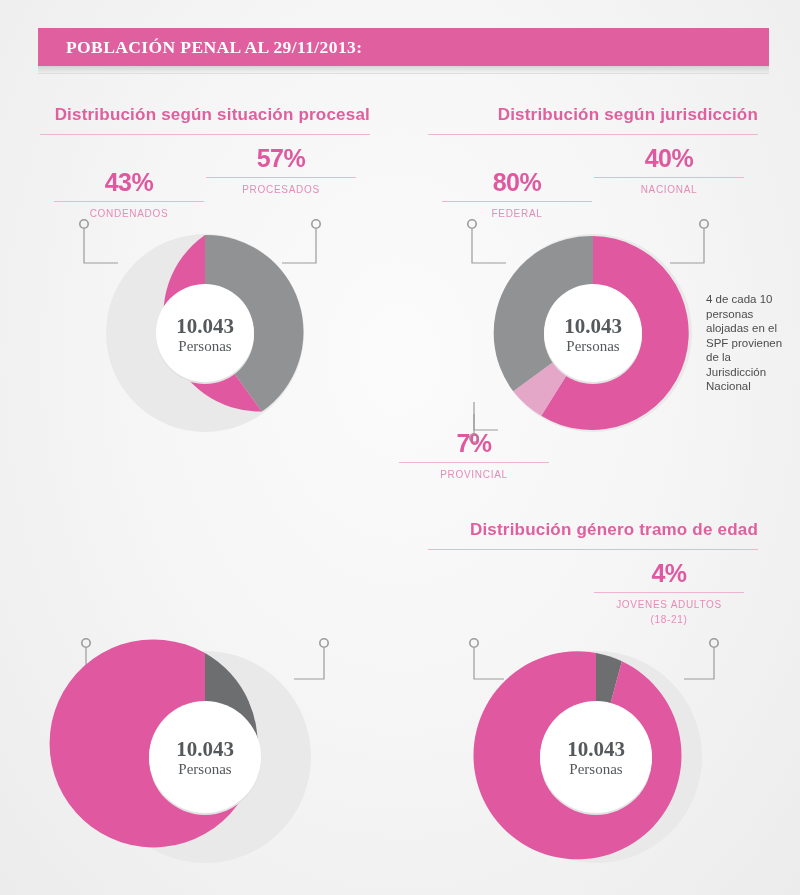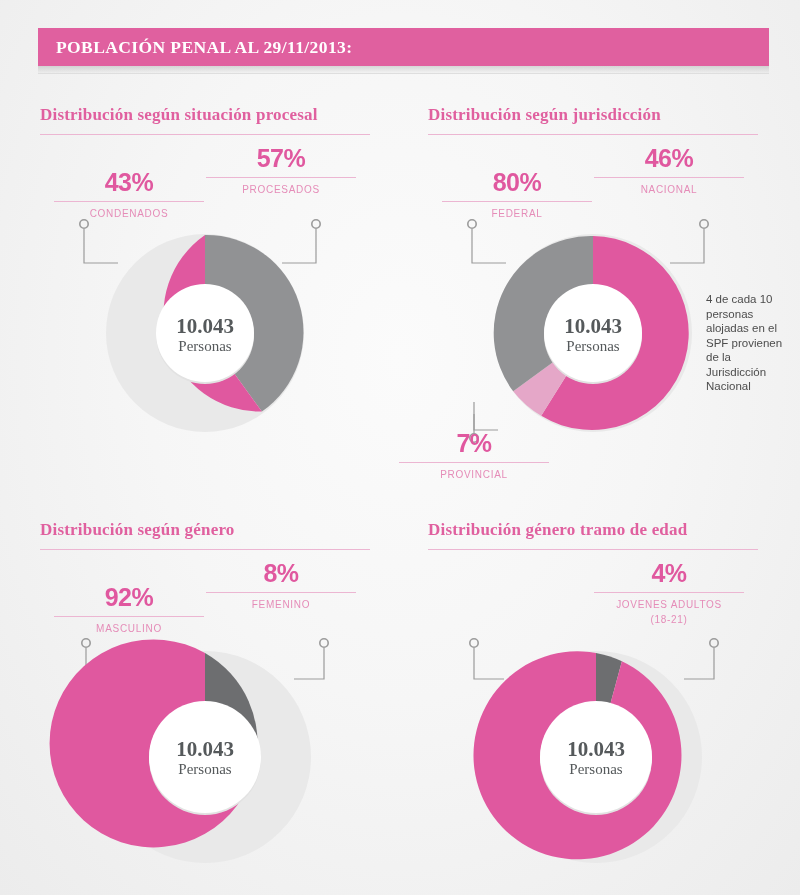--- a/index.html
+++ b/index.html
@@ -14,21 +14,21 @@
     position:absolute;inset:0;
     background:
       radial-gradient(ellipse at 50% 40%, #fbfbfb 0%, #f6f6f6 45%, #ececec 100%);
   }
 
   
   .header-bar{
     position:absolute;left:38px;top:28px;width:731px;height:38px;
     background:#e0609f;
     box-sizing:border-box;
-    display:flex;align-items:center;
+    display:flex;align-items:center;padding-left:10px;
   }
   .header-title{
     color:#ffffff;
     font-family:"Liberation Serif", serif;
     font-weight:bold;
     font-size:17.5px;
     letter-spacing:.4px;
     padding-left:18px;
     white-space:nowrap;
   }
@@ -37,23 +37,23 @@
     background:linear-gradient(to bottom, rgba(0,0,0,.13), rgba(0,0,0,0));
   }
   .header-rule{
     position:absolute;left:38px;top:73px;width:731px;height:1px;
     background:#dedede;
   }
 
   
   .panel{position:absolute;}
   .panel-title{
-    text-align:left;
+    text-align:right;
     color:#e0609f;
-    font-family:Liberation Serif, serif;
+    font-family:Liberation Sans, sans-serif;
     font-weight:bold;
     font-size:17px;
     letter-spacing:.2px;
     white-space:nowrap;
   }
   .title-rule{
     height:1px;background:#ecb6d2;margin-top:9px;width:100%;
   }
 
   
@@ -165,21 +165,21 @@
   <div class="panel" style="left:428px;top:105px;width:330px;">
     <div class="panel-title">Distribución según jurisdicción</div>
     <div class="title-rule"></div>
     <div class="stats">
       <div class="stat left">
         <div class="stat-pct">80%</div>
         <div class="stat-rule"></div>
         <div class="stat-sub">FEDERAL</div>
       </div>
       <div class="stat right">
-        <div class="stat-pct">46%</div>
+        <div class="stat-pct">40%</div>
         <div class="stat-rule"></div>
         <div class="stat-sub">NACIONAL</div>
       </div>
     </div>
   </div>
 
   <div class="leader" style="left:466px;top:218px;">
     <svg width="42" height="50" viewBox="0 0 42 50">
       <circle cx="6" cy="6" r="4.2" fill="none" stroke="#9b9b9b" stroke-width="1.6"></circle>
       <path d="M6 11 L6 45 L40 45" fill="none" stroke="#9b9b9b" stroke-width="1.2"></path>
@@ -216,36 +216,20 @@
     </svg>
   </div>
   <div class="stat" style="left:399px;top:430px;width:150px;text-align:center;">
     <div class="stat-pct">7%</div>
     <div class="stat-rule"></div>
     <div class="stat-sub">PROVINCIAL</div>
   </div>
 
   <div class="note" style="left:706px;top:292px;">4 de cada 10 personas alojadas en el SPF provienen de la Jurisdicción Nacional</div>
 
-  <div class="panel" style="left:40px;top:520px;width:330px;">
-    <div class="panel-title">Distribución según género</div>
-    <div class="title-rule"></div>
-    <div class="stats">
-      <div class="stat left">
-        <div class="stat-pct">92%</div>
-        <div class="stat-rule"></div>
-        <div class="stat-sub">MASCULINO</div>
-      </div>
-      <div class="stat right">
-        <div class="stat-pct">8%</div>
-        <div class="stat-rule"></div>
-        <div class="stat-sub">FEMENINO</div>
-      </div>
-    </div>
-  </div>
 
   <div class="leader" style="left:80px;top:637px;">
     <svg width="42" height="50" viewBox="0 0 42 50">
       <circle cx="6" cy="6" r="4.2" fill="none" stroke="#9b9b9b" stroke-width="1.6"></circle>
       <path d="M6 11 L6 42 L36 42" fill="none" stroke="#9b9b9b" stroke-width="1.2"></path>
     </svg>
   </div>
   <div class="leader" style="left:288px;top:637px;">
     <svg width="42" height="50" viewBox="0 0 42 50">
       <circle cx="36" cy="6" r="4.2" fill="none" stroke="#9b9b9b" stroke-width="1.6"></circle>

